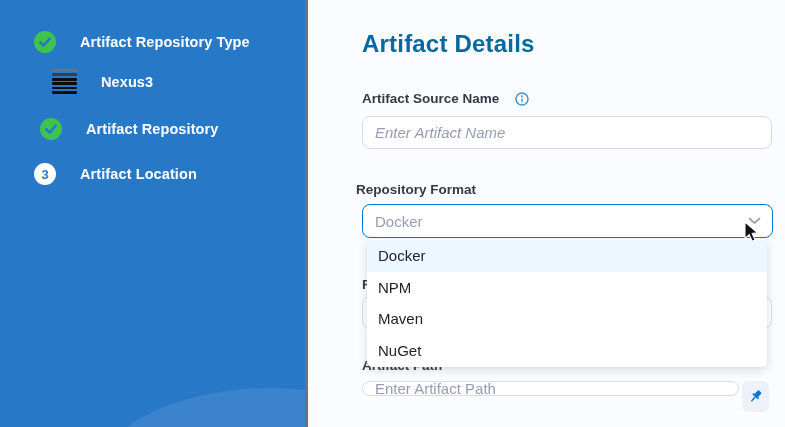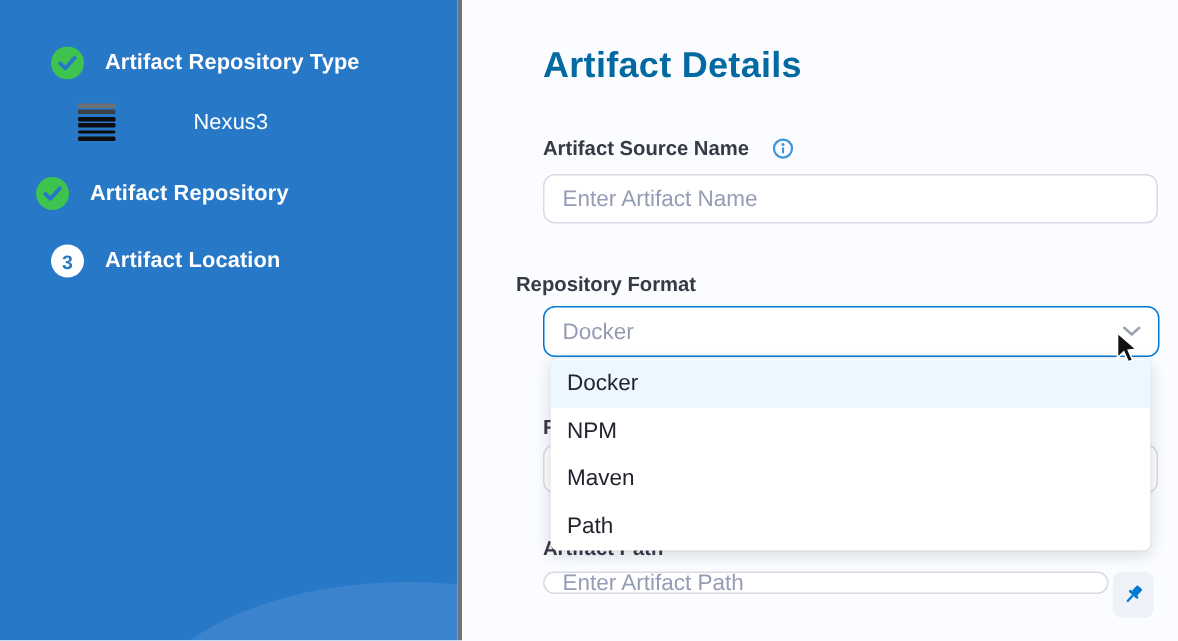--- a/index.html
+++ b/index.html
@@ -16,26 +16,26 @@
   }
   .sidebar-deco{
     position:absolute;left:92px;top:388px;width:360px;height:190px;
     border-radius:50%;background:rgba(255,255,255,.09);
   }
   .divider{
     position:absolute;left:305px;top:0;width:3px;height:427px;
     background:#6f7278;
   }
   .step{
-    position:absolute;display:flex;align-items:center;gap:14px;
+    position:absolute;display:flex;align-items:center;gap:24px;
     color:#ffffff;cursor:pointer;
   }
   .step-label{font-size:14.5px;font-weight:600;letter-spacing:.1px;}
   .step-label.active{font-weight:700;}
-  .step-label.plain{font-weight:400;margin-left:38px;}
+  .step-label.plain{font-weight:700;}
   .badge{width:22px;height:22px;flex:0 0 22px;}
   .num-badge{
     width:22px;height:22px;flex:0 0 22px;border-radius:50%;
     background:#ffffff;color:#2878c8;font-size:13px;font-weight:700;
     display:flex;align-items:center;justify-content:center;
   }
   .nexus-icon{width:25px;height:27px;flex:0 0 25px;display:flex;flex-direction:column;justify-content:space-between;padding:1px 0;box-sizing:border-box;}
   .nexus-icon i{display:block;height:2.6px;border-radius:1px;}
   .nexus-icon i:nth-child(1){background:#6d7075;}
   .nexus-icon i:nth-child(2){background:#3c3f44;}
@@ -111,21 +111,21 @@
       <i></i>
         <i></i>
         <i></i>
         <i></i>
         <i></i>
         <i></i>
     </span>
     <span class="step-label plain">Nexus3</span>
   </div>
 
-  <div class="step" style="left:24px;top:118px;">
+  <div class="step" style="left:40px;top:118px;">
     <svg class="badge" viewBox="0 0 22 22">
       <circle cx="11" cy="11" r="11" fill="#3ec34e"></circle>
       <path d="M6.2 11.3 L9.6 14.5 L15.8 7.6" fill="none" stroke="#2878c8" stroke-width="2.6" stroke-linecap="round" stroke-linejoin="round"></path>
     </svg>
     <span class="step-label">Artifact Repository</span>
   </div>
 
   <div class="step" style="left:34px;top:163px;">
     <span class="num-badge">3</span>
     <span class="step-label active">Artifact Location</span>
@@ -137,23 +137,23 @@
 <div class="title">Artifact Details</div>
 
 <div class="field-label" style="left:362px;top:91px;">
   <span>Artifact Source Name</span>
   <svg width="14" height="14" viewBox="0 0 14 14">
     <circle cx="7" cy="7" r="6" fill="none" stroke="#3d95d8" stroke-width="1.5"></circle>
     <circle cx="7" cy="4.3" r="1" fill="#3d95d8"></circle>
     <rect x="6.3" y="6.2" width="1.4" height="4.2" rx="0.7" fill="#3d95d8"></rect>
   </svg>
 </div>
-<input class="text-input" style="left: 362px; top: 116px; width: 410px; height: 33px;" placeholder="Enter Artifact Name">
+<input class="text-input" style="left: 362px; top: 116px; width: 410px; height: 33px; font-style: italic;" placeholder="Enter Artifact Name">
 
-<div class="field-label" style="left:344px;top:182px;">
+<div class="field-label" style="left:356px;top:182px;">
   <span>Repository Format</span>
 </div>
 <div class="selectbox">
   <span class="select-value">Docker</span>
   <svg class="chevron" width="13" height="8" viewBox="0 0 13 8">
     <path d="M1.5 1.5 L6.5 6 L11.5 1.5" fill="none" stroke="#9aa1b2" stroke-width="1.7" stroke-linecap="round" stroke-linejoin="round"></path>
   </svg>
 </div>
 
 <div class="field-label under" style="left:362px;top:277px;">
@@ -172,18 +172,18 @@
       <rect x="3.6" y="6.1" width="7.8" height="1.9" rx="0.95"></rect>
       <rect x="6.8" y="7.8" width="1.5" height="6" rx="0.75"></rect>
     </g>
   </svg>
 </button>
 
 <div class="panel">
   <div class="option highlighted">Docker</div>
   <div class="option">NPM</div>
   <div class="option">Maven</div>
-  <div class="option">Path</div>
+  <div class="option">NuGet</div>
 </div>
 
 <svg class="cursor" width="15" height="22" viewBox="0 0 15 22">
   <path d="M1 1 L1 17.5 L5.2 13.6 L8.2 20.3 L11.1 19 L8.2 12.4 L13.6 11.9 Z" fill="#111" stroke="#fff" stroke-width="1.1"></path>
 </svg>
 
 </body></html>

